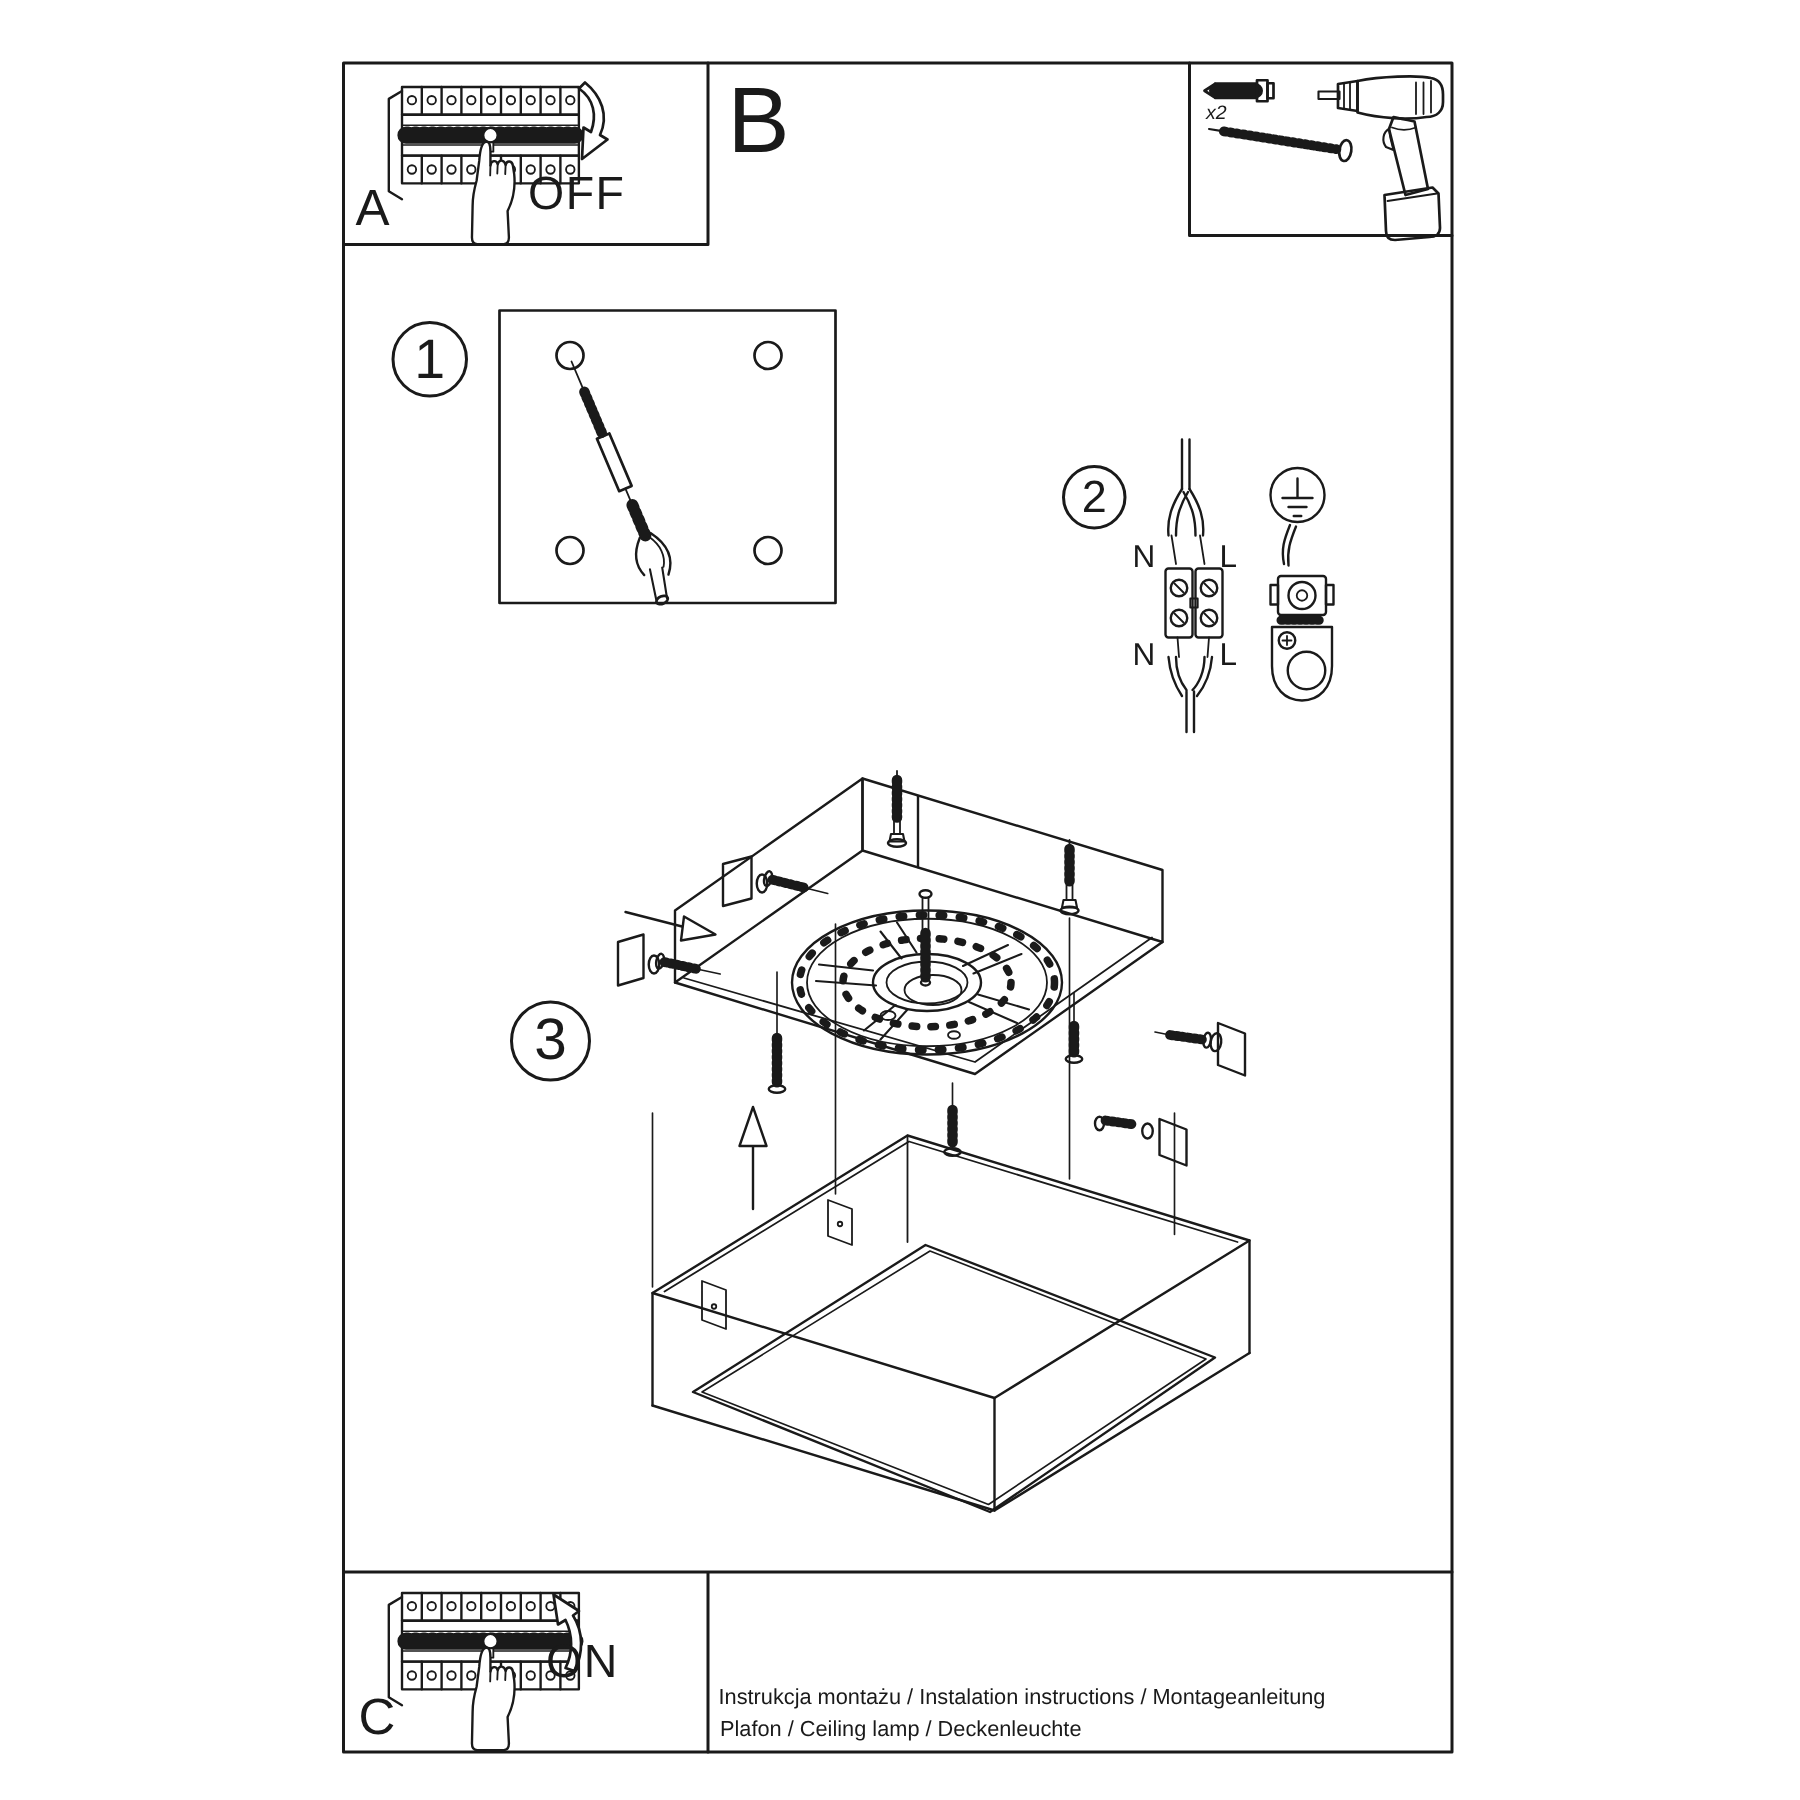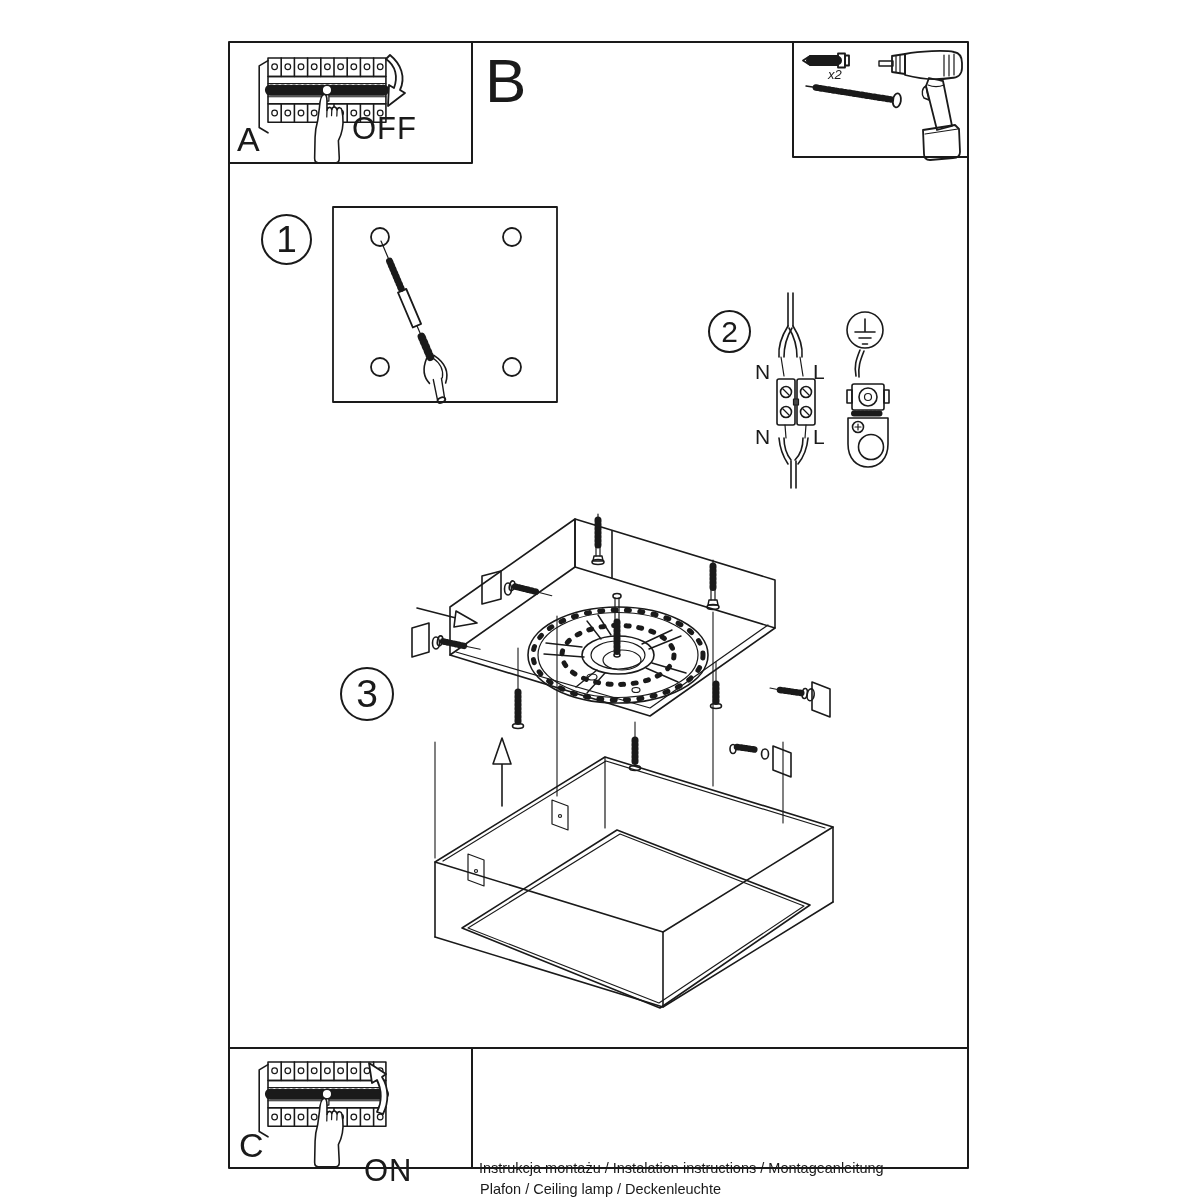--- a/index.html
+++ b/index.html
@@ -8,21 +8,21 @@
   .art{position:absolute;left:0;top:0;width:1200px;height:1200px;}
   .t{position:absolute;white-space:pre;color:#1a1a1a;}
   .big-letter{font-size:34px;font-weight:500;}
   .section-letter{font-size:62px;font-weight:500;}
   .switch-word{font-size:31px;letter-spacing:1px;font-weight:500;}
   .qty{font-size:13px;font-style:italic;}
   .wire-label{font-size:21px;font-weight:500;}
   .step-circle{position:absolute;border:2.4px solid #1a1a1a;border-radius:50%;
                display:flex;align-items:center;justify-content:center;
                background:#fff;font-weight:400;}
-  .footer-line{font-size:14.5px;margin-top:36px;}
+  .footer-line{font-size:14.5px;}
 </style>
 </head>
 <body>
 
 <div class="page">
 
 <svg class="art" viewBox="0 0 1200 1200" stroke="#1a1a1a" fill="none" stroke-width="1.8" stroke-linecap="round" stroke-linejoin="round">
 
   <defs>
     <g id="breaker">
@@ -304,36 +304,36 @@
   <g>
     <use href="#breaker" transform="translate(268,1062) scale(0.88)"></use>
     <path fill="#fff" d="M383,1114 C389,1102 389,1088 382,1077 L386,1074 L369,1063 L372,1083 L377,1080
          C382,1090 382,1102 377,1112 Z"></path>
   </g>
 </svg>
 
 <div class="t big-letter" style="left:237px;top:120px">A</div>
 <div class="t switch-word" style="left:352px;top:111px">OFF</div>
 <div class="t section-letter" style="left:485px;top:45px">B</div>
-<div class="t qty" style="left:828px;top:67px">x2</div>
+<div class="t qty" style="left:804px;top:67px">x2</div>
 
 <div class="step-circle" style="left:261px;top:214px;width:47px;height:47px;font-size:37px">
   <span>1</span>
 </div>
 <div class="step-circle" style="left:708px;top:310px;width:39px;height:39px;font-size:30px">
   <span>2</span>
 </div>
 <div class="step-circle" style="left:340px;top:667px;width:50px;height:50px;font-size:39px">
   <span>3</span>
 </div>
 
 <div class="t wire-label" style="left:755px;top:360px">N</div>
 <div class="t wire-label" style="left:813px;top:360px">L</div>
 <div class="t wire-label" style="left:755px;top:425px">N</div>
 <div class="t wire-label" style="left:813px;top:425px">L</div>
 
 <div class="t big-letter" style="left:239px;top:1126px">C</div>
-<div class="t switch-word" style="left:364px;top:1153px">ON</div>
+<div class="t switch-word" style="left:364px;top:1090px">ON</div>
 
 <div class="t footer-line" style="left:479px;top:1124px">Instrukcja montażu / Instalation instructions / Montageanleitung</div>
 <div class="t footer-line" style="left:480px;top:1145px">Plafon / Ceiling lamp / Deckenleuchte</div>
 
 </div>
 
 </body></html>

